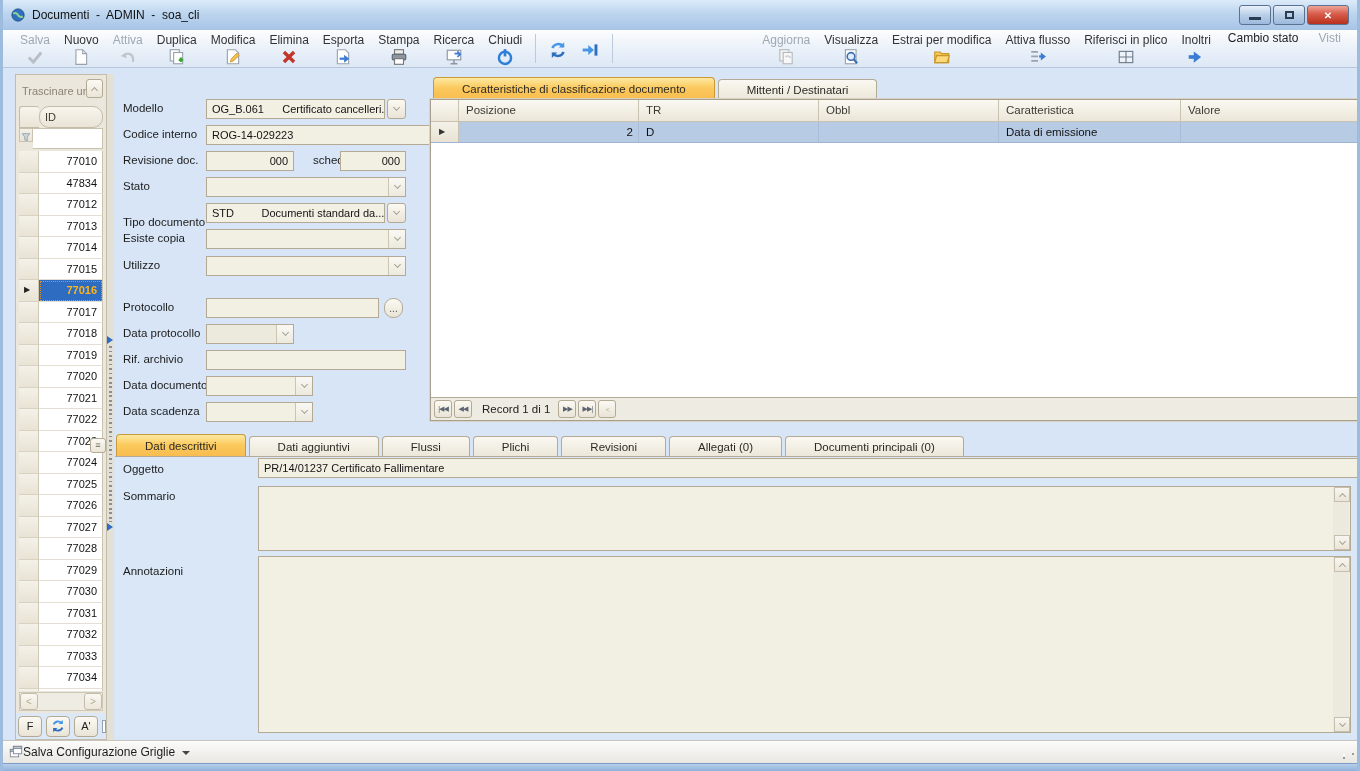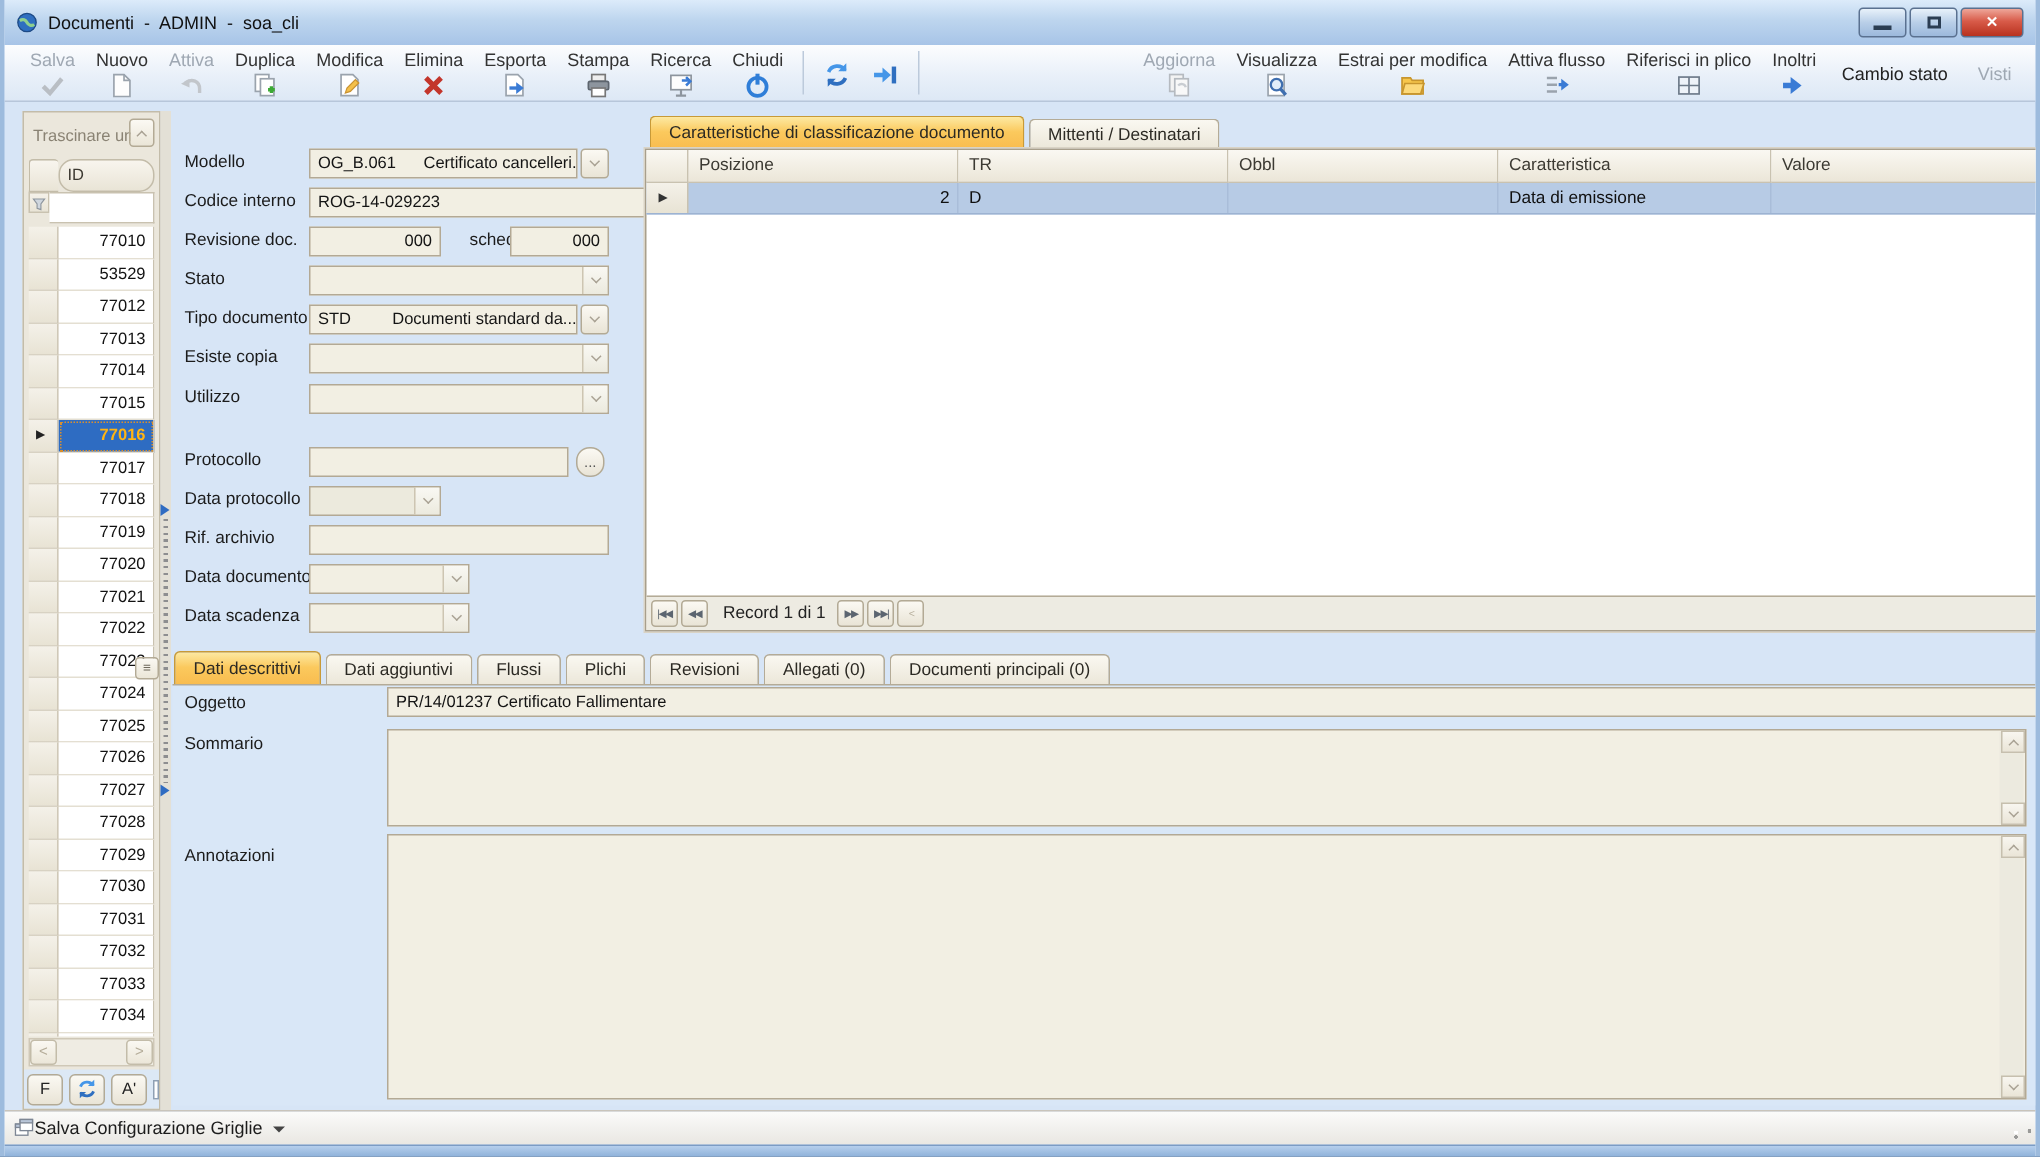--- a/index.html
+++ b/index.html
@@ -27,21 +27,21 @@
   .tb-group{ display:flex; }
   .tb-btn{ display:flex; flex-direction:column; align-items:center; justify-content:flex-start;
     padding:2px 7px 1px; border-radius:2px; cursor:default; }
   .tb-btn .tb-label{ font-size:12px; color:#333; line-height:14px; white-space:nowrap; }
   .tb-btn .tb-icon{ width:18px; height:18px; margin-top:1px; }
   .tb-btn .tb-icon svg{ width:100%; height:100%; }
   .tb-btn.disabled .tb-label{ color:#9fa8b3; }
   .tb-btn.icon-only{ justify-content:center; }
   .tb-sep{ width:1px; background:#bccadb; margin:3px 6px; }
   .tb-spacer{ flex:1; }
-  .tb-textbtn{ display:flex; align-items:center; font-size:12px; color:#222; padding:0 10px; white-space:nowrap; }
+  .tb-textbtn{ display:flex; align-items:flex-start; font-size:12px; color:#222; padding:0 10px; white-space:nowrap; }
   .tb-textbtn.disabled{ color:#9fa8b3; }
 
   
   .sidebar{ position:absolute; left:12px; top:74px; width:92px; height:666px; background:#ebe7dc; border:1px solid #c3bca9; }
   .drag-hint{ position:absolute; left:6px; top:10px; font-size:11px; color:#8a8374; white-space:nowrap; overflow:hidden; width:70px; }
   .scrollup-btn{ position:absolute; right:3px; top:4px; width:17px; height:19px; background:linear-gradient(#fbf9f3,#eae5d7);
     border:1px solid #b3aa95; border-radius:3px; display:flex; align-items:center; justify-content:center; }
   .grid-head{ position:absolute; left:3px; top:31px; right:3px; height:22px; display:flex; }
   .gh-cell{ background:linear-gradient(#f8f5ee,#e9e4d6); border:1px solid #c3bca9; border-radius:3px 3px 0 0; font-size:11px; color:#3d3a32; line-height:20px; padding-left:5px; }
   .gh-ind{ width:20px; border-right:none; }
@@ -83,21 +83,21 @@
   .fld.disabled{ background:#eceadd; }
   .fld .in-arrow{ position:absolute; right:0px; top:0px; bottom:0px; width:17px; background:linear-gradient(#f9f8f3,#ecead e0); background:linear-gradient(#f9f8f3,#eceade); border-left:1px solid #cdc5b2; display:flex; align-items:center; justify-content:center; }
   .chev{ display:inline-block; width:5px; height:5px; border-right:1.6px solid #a9a294; border-bottom:1.6px solid #a9a294; transform:rotate(45deg); margin-top:-3px; }
   .chev.up{ transform:rotate(-135deg); margin-top:3px; }
   .ext-btn{ position:absolute; width:19px; height:20px; background:linear-gradient(#fbf9f3,#e9e4d6); border:1px solid #b3aa95;
     border-radius:3px; display:flex; align-items:center; justify-content:center; font-size:10px; color:#555; }
 
   
   .tabs-row{ position:absolute; display:flex; align-items:flex-end; height:23px; }
   .tab{ height:21px; background:linear-gradient(#faf8f1,#ebe6d8); border:1px solid #b4ab97; border-bottom:none;
-    border-radius:4px 4px 0 0; font-size:11.5px; color:#2c2a24; padding:0 12px; line-height:20px; margin-right:3px; white-space:nowrap; }
+    border-radius:4px 4px 0 0; font-size:11.5px; color:#2c2a24; padding:0 28px; line-height:20px; margin-right:3px; white-space:nowrap; }
   .tab.active{ height:23px; background:linear-gradient(#fde9a2,#fbc95d 45%,#f8bb4e); border-color:#c89a38; font-weight:normal; line-height:22px; }
   .panel{ position:absolute; background:#fff; border:1px solid #a89f8c; box-shadow:0 0 0 1px #d9d3c5; }
   .grid-header{ display:flex; height:22px; }
   .grid-header .hc{ background:linear-gradient(#faf8f2,#ebe6d8); border-right:1px solid #c9c2b0; border-bottom:1px solid #c9c2b0;
     font-size:11.5px; color:#3c3a33; line-height:21px; padding-left:7px; }
   .grid-row{ display:flex; height:21px; background:#b7cbe5; border-bottom:1px solid #9db3d2; }
   .grid-row .dc{ font-size:11.5px; color:#101010; line-height:20px; padding-left:7px; border-right:1px solid #a9bdd9; white-space:nowrap; overflow:hidden; }
   .grid-row .dc.num{ text-align:right; padding-right:5px; }
   .row-ind{ background:linear-gradient(#f4f1e9,#e8e3d4); border-right:1px solid #c9c2b0; position:relative; }
   .grid-row .row-ind::after{ content:"\25B6"; position:absolute; left:8px; top:5px; font-size:8px; color:#333; }
@@ -342,21 +342,21 @@
     </div>
     <div class="id-list">
 
         <div class="id-row">
           <span class="ind"></span>
           <span class="id-cell">77010</span>
         </div>
 
         <div class="id-row">
           <span class="ind"></span>
-          <span class="id-cell">53529</span>
+          <span class="id-cell">47834</span>
         </div>
 
         <div class="id-row">
           <span class="ind"></span>
           <span class="id-cell">77012</span>
         </div>
 
         <div class="id-row">
           <span class="ind"></span>
           <span class="id-cell">77013</span>
@@ -511,21 +511,21 @@
   <div class="fld right" style="left:203px;top:151px;width:88px">000</div>
   <span class="form-label" style="left:310px;top:154px">scheda</span>
   <div class="fld right" style="left:337px;top:151px;width:66px">000</div>
 
   <span class="form-label" style="left:120px;top:180px">Stato</span>
   <div class="fld" style="left:203px;top:177px;width:200px">
     
     <span class="in-arrow"><span class="chev"></span></span>
   </div>
 
-  <span class="form-label" style="left:120px;top:206px">Tipo documento</span>
+  <span class="form-label" style="left:120px;top:216px">Tipo documento</span>
   <div class="fld" style="left:203px;top:203px;width:179px">STD         Documenti standard da...</div>
   <div class="ext-btn" style="left:384px;top:203px">
       <span class="chev"></span>
     </div>
 
   <span class="form-label" style="left:120px;top:232px">Esiste copia</span>
   <div class="fld" style="left:203px;top:229px;width:200px">
     
     <span class="in-arrow"><span class="chev"></span></span>
   </div>

